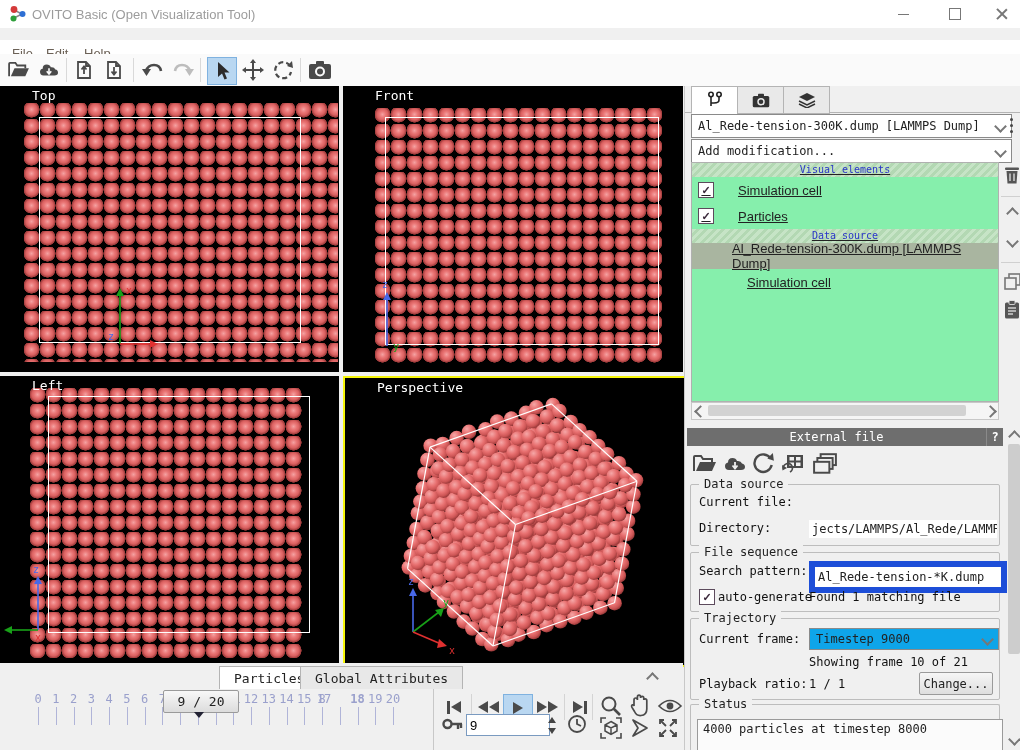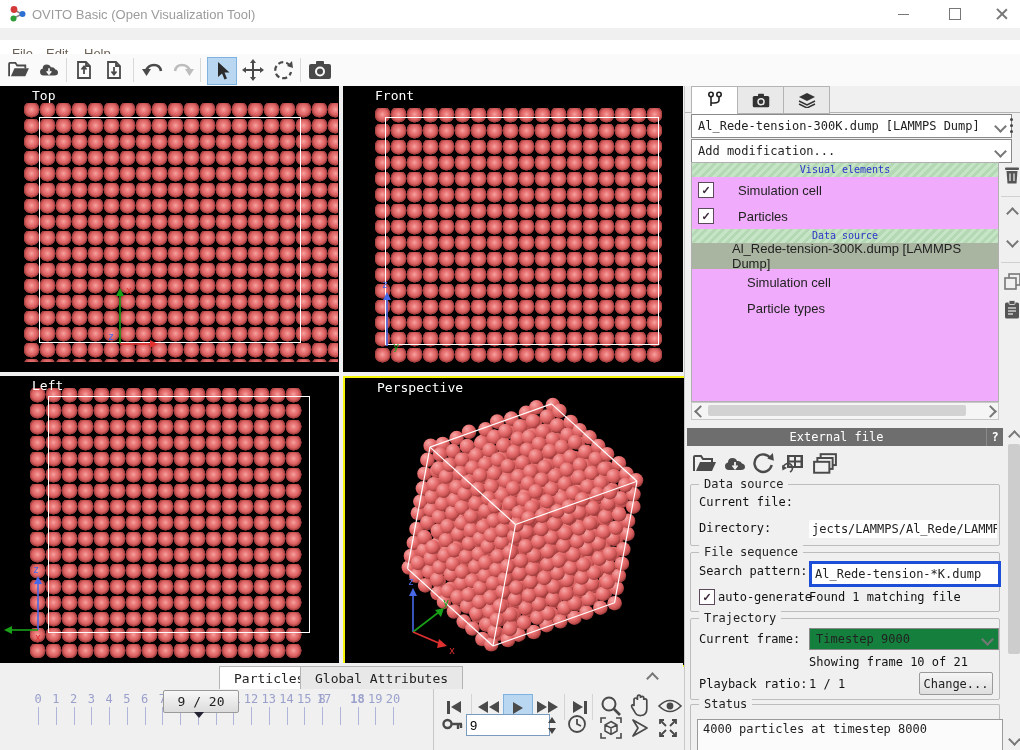--- a/index.html
+++ b/index.html
@@ -67,21 +67,21 @@
   
   #right-panel{left:684px;top:86px;width:336px;height:664px;background:#f0f0f0;border-left:1px solid #c8c8c8;}
   .rp-tab{position:absolute;top:0;width:45px;height:26px;border:1px solid #b4b4b4;border-bottom:1px solid #b4b4b4;background:#e9e9e9;display:flex;align-items:center;justify-content:center;}
   .rp-tab.active{background:#fff;border-bottom:1px solid #fff;}
   #rp-tabline{position:absolute;left:0;top:26px;width:336px;height:1px;background:#b4b4b4;}
   .combo{position:absolute;height:22px;background:#fff;border:1px solid #8a8a8a;display:flex;align-items:center;
          font-family:"DejaVu Sans Mono",monospace;font-size:12px;padding:0 6px;}
   .combo .chev{margin-left:auto;}
   #menu-dots{position:absolute;left:319px;top:28px;width:14px;height:22px;display:flex;flex-direction:column;align-items:center;justify-content:center;gap:3px;}
   #menu-dots i{width:3px;height:3px;border-radius:50%;background:#444;}
-  #pipe-list{position:absolute;left:6px;top:76px;width:306px;height:238px;background:#f0abfc;border:1px solid #b0b0b0;overflow:hidden;}
+  #pipe-list{position:absolute;left:6px;top:76px;width:306px;height:238px;background:#86efac;border:1px solid #b0b0b0;overflow:hidden;text-decoration:underline;}
   .sec-head{height:14px;background:repeating-linear-gradient(135deg,#c6e4c6 0 3px,#b3d8b3 3px 6px);
             color:#2a35c8;font-family:"DejaVu Sans Mono",monospace;font-size:10px;text-align:center;line-height:14px;}
   .prow{height:26px;display:flex;align-items:center;font-size:13px;}
   .prow .cb{margin-left:6px;margin-right:24px;}
   .prow.sel{background:#a9b5a0;}
   .cb{width:14px;height:14px;background:#fff;border:1px solid #5c4a5c;display:flex;align-items:center;justify-content:center;
       font-size:11px;font-weight:bold;color:#3d2b3d;line-height:1;}
   #hscroll{position:absolute;left:6px;top:316px;width:306px;height:16px;background:#f5f5f5;border:1px solid #c8c8c8;display:flex;align-items:center;}
   #hthumb{position:absolute;left:16px;top:2px;width:258px;height:11px;background:#d2d2d2;border-radius:2px;}
   .hs-arrow{width:16px;display:flex;align-items:center;justify-content:center;}
@@ -90,22 +90,22 @@
   
   #ext-header{position:absolute;left:2px;top:342px;width:316px;height:18px;background:#6e6e6e;color:#fff;
       font-family:"DejaVu Sans Mono",monospace;font-size:12px;display:flex;align-items:center;}
   #ext-title{flex:1;text-align:center;}
   #ext-help{width:16px;height:18px;border-left:1px solid #8a8a8a;display:flex;align-items:center;justify-content:center;font-weight:bold;}
   .ext-icon{position:absolute;top:366px;width:24px;height:24px;}
   .group{position:absolute;left:5px;width:308px;border:1px solid #bdbdbd;border-radius:2px;}
   .legend{position:absolute;top:-8px;left:8px;background:#f0f0f0;padding:0 5px;font-family:"DejaVu Sans Mono",monospace;font-size:12px;}
   .fl{position:absolute;font-family:"DejaVu Sans Mono",monospace;font-size:12px;color:#111;}
   .field{position:absolute;background:#fff;font-family:"DejaVu Sans Mono",monospace;font-size:12px;height:18px;line-height:18px;padding:0 3px;white-space:nowrap;overflow:hidden;}
-  .field.bordered{border:3px solid #1d4ed8;height:20px;line-height:20px;}
-  .dropdown{position:absolute;background:#15803d;border:1px solid #8a8a8a;height:20px;display:flex;align-items:center;
+  .field.bordered{border:6px solid #1d4ed8;height:20px;line-height:20px;}
+  .dropdown{position:absolute;background:#0ea5e9;border:1px solid #8a8a8a;height:20px;display:flex;align-items:center;
       font-family:"DejaVu Sans Mono",monospace;font-size:12px;padding:0 6px;}
   .dropdown .chev{margin-left:auto;}
   .gbtn{position:absolute;background:linear-gradient(#f6f6f6,#dedede);border:1px solid #9a9a9a;border-radius:2px;
       font-family:"DejaVu Sans Mono",monospace;font-size:12px;display:flex;align-items:center;justify-content:center;}
   #status-box{position:absolute;left:6px;top:14px;width:294px;height:40px;background:#fbfbfb;border:1px solid #9a9a9a;
       font-family:"DejaVu Sans Mono",monospace;font-size:12px;padding:2px 5px;}
   #vscroll{position:absolute;left:322px;top:342px;width:14px;height:322px;background:#f0f0f0;}
   #vthumb{position:absolute;left:1px;top:16px;width:12px;height:210px;background:#cdcdcd;border-radius:2px;}
 </style>
 </head>
@@ -1452,21 +1452,20 @@
       <span class="cb">✓</span>
       <span>Simulation cell</span>
     </div>
     <div class="prow">
       <span class="cb">✓</span>
       <span>Particles</span>
     </div>
     <div class="sec-head">Data source</div>
     <div class="prow sel" style="padding-left:40px">Al_Rede-tension-300K.dump [LAMMPS Dump]</div>
     <div class="prow" style="padding-left:55px">Simulation cell</div>
-    <div class="prow" style="padding-left:55px">Particle types</div>
   </div>
 
   <div id="hscroll">
     <span class="hs-arrow">
         <span class="chev left"></span>
       </span>
     <div id="hthumb"></div>
     <span class="hs-arrow" style="margin-left:auto">
         <span class="chev right"></span>
       </span>

